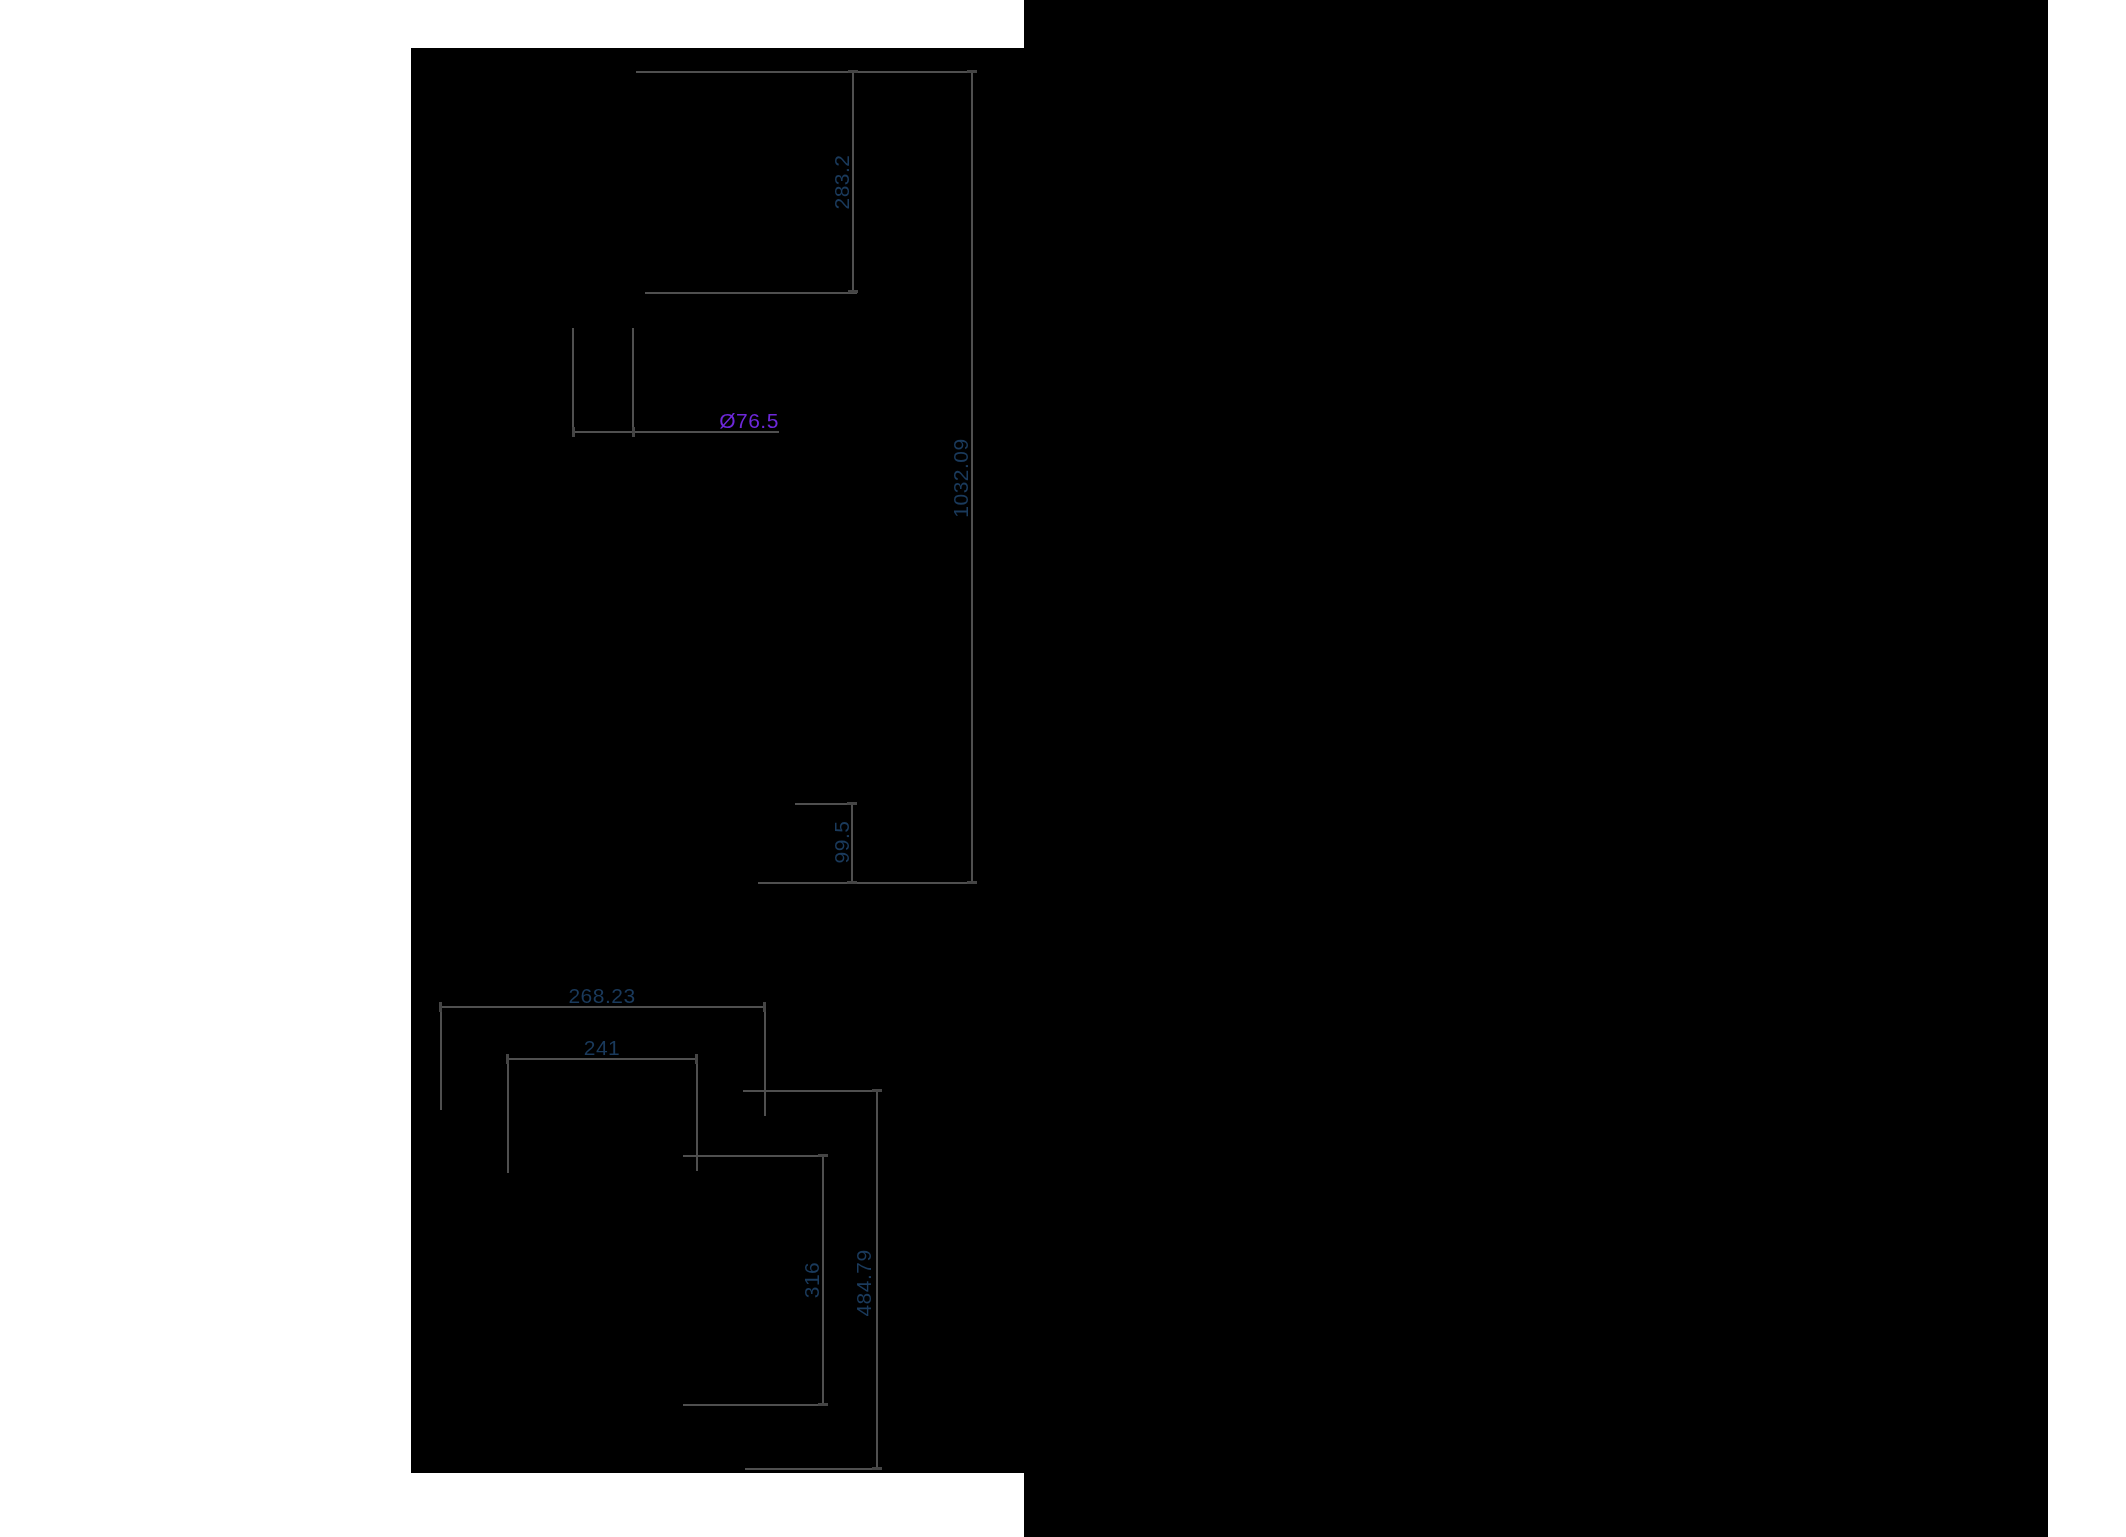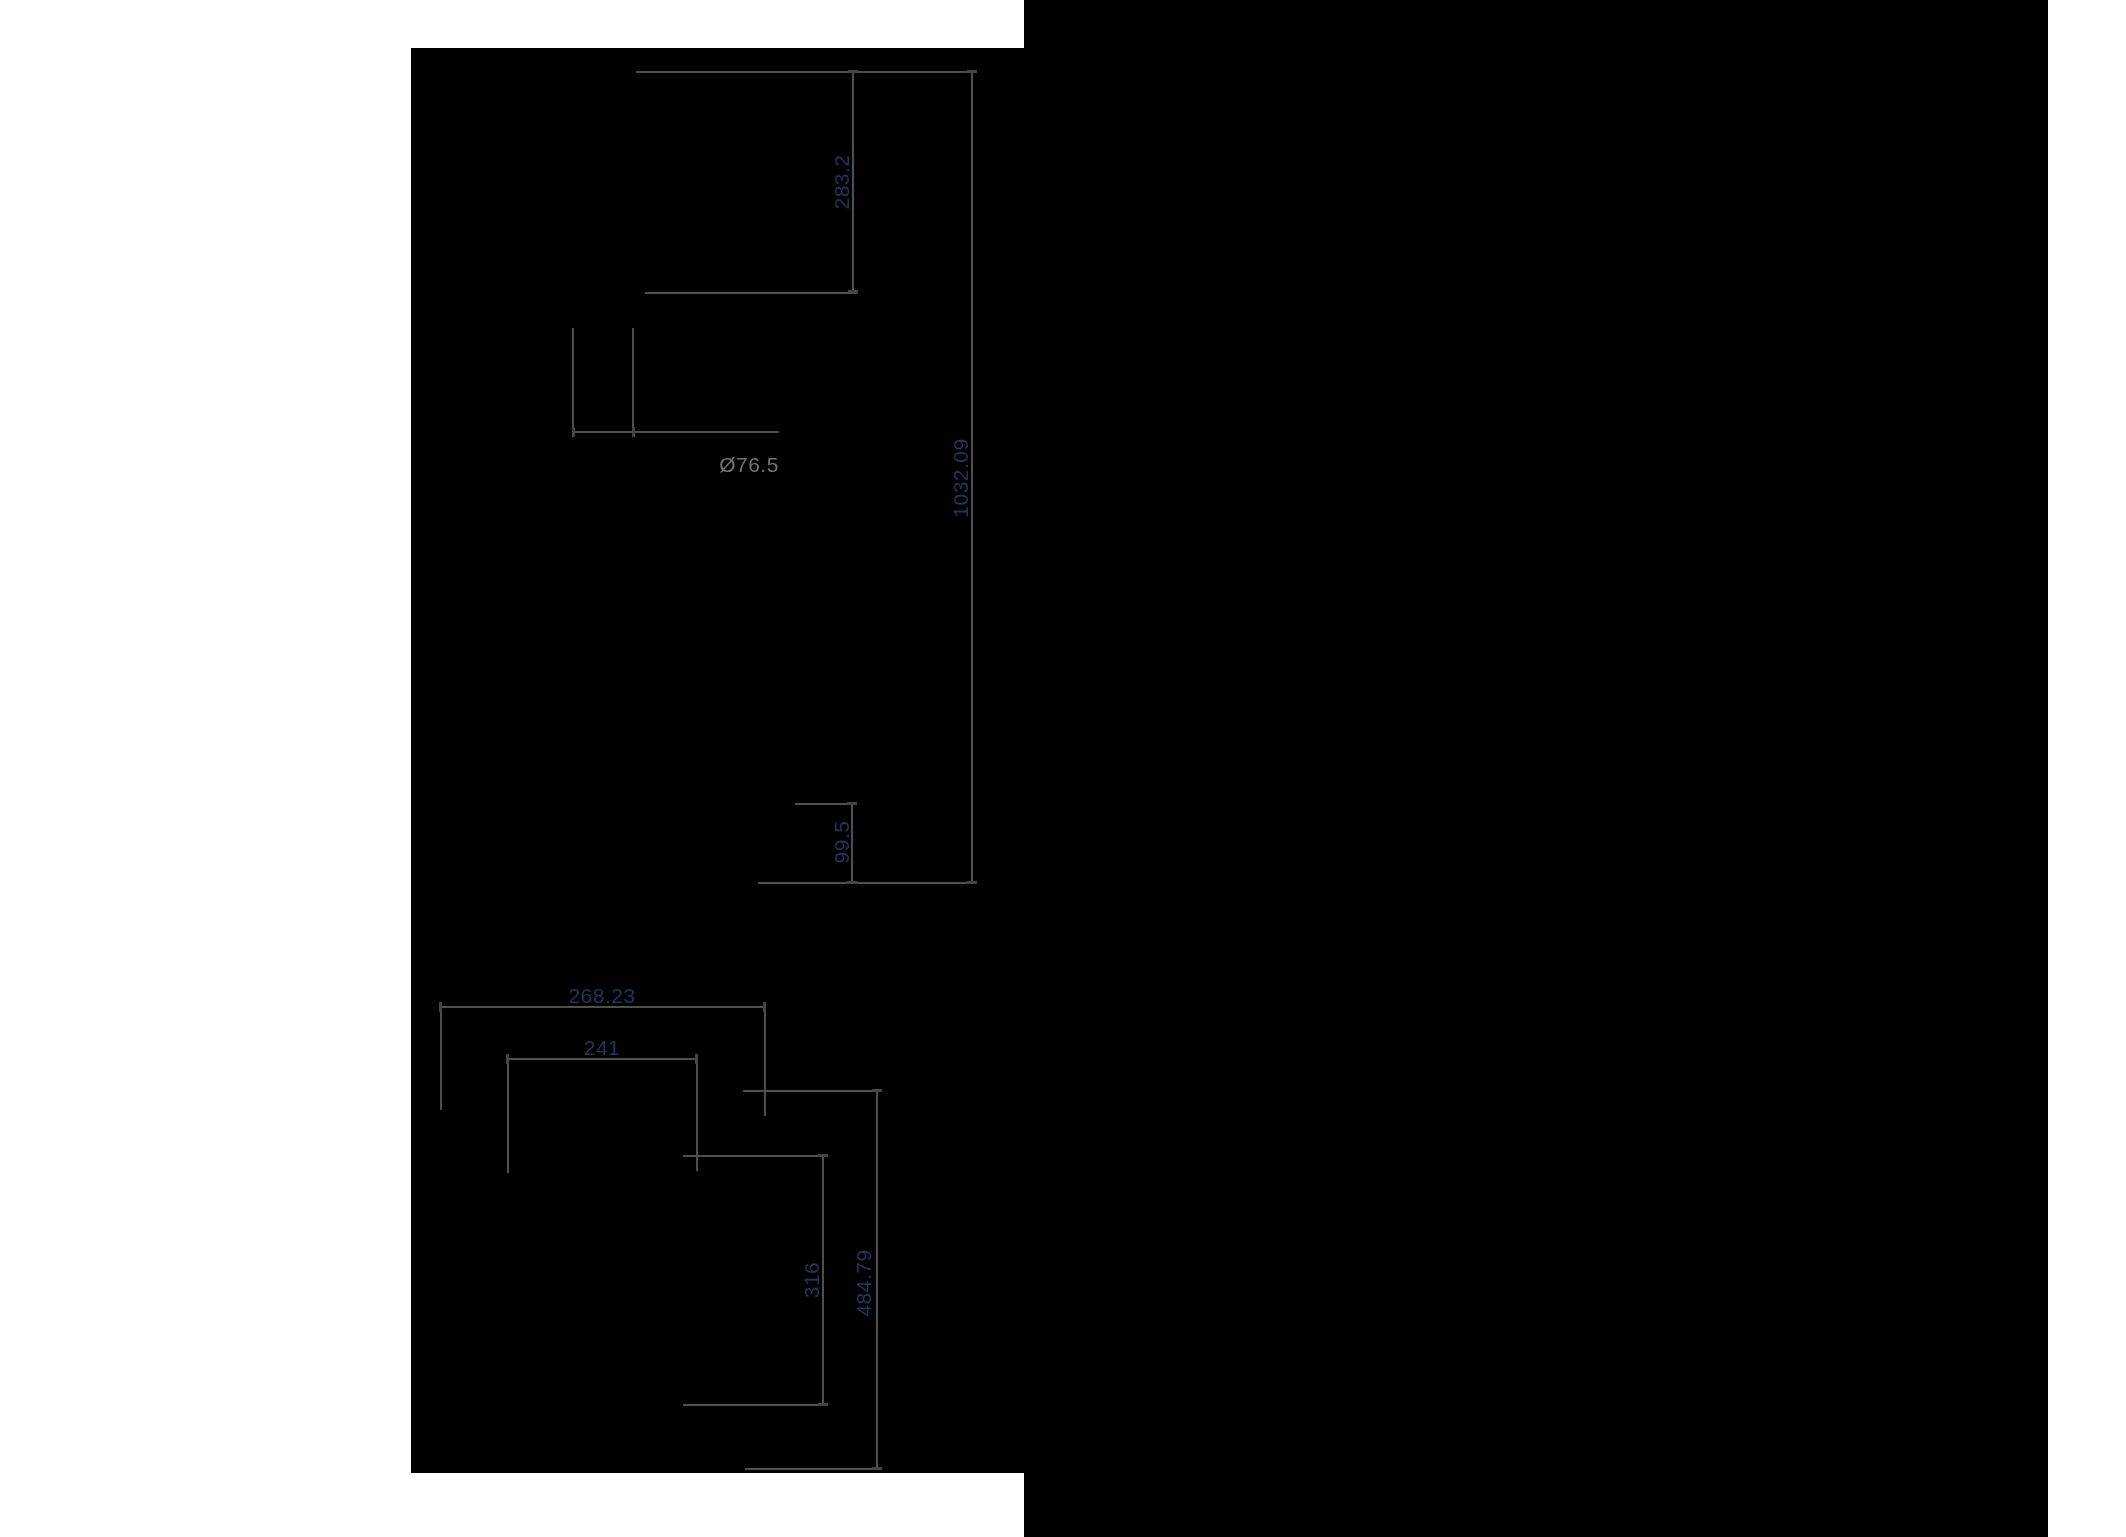--- a/index.html
+++ b/index.html
@@ -85,21 +85,21 @@
       <div class="tick" style="left: 872px; top: 1467px; width: 10px; height: 3px;"></div>
       <div class="tick" style="left: 572px; top: 427px; width: 3px; height: 10px;"></div>
       <div class="tick" style="left: 632px; top: 427px; width: 3px; height: 10px;"></div>
       <div class="tick" style="left: 439px; top: 1002px; width: 3px; height: 10px;"></div>
       <div class="tick" style="left: 763px; top: 1002px; width: 3px; height: 10px;"></div>
       <div class="tick" style="left: 506px; top: 1054px; width: 3px; height: 10px;"></div>
       <div class="tick" style="left: 695px; top: 1054px; width: 3px; height: 10px;"></div>
     </div>
   <div id="layer-labels">
       <div class="dlabel rot" style="left: 841px; top: 182px; color: rgb(26, 58, 92);">283.2</div>
-      <div class="dlabel" style="left: 749px; top: 420px; color: #737373; margin-top: 44px;">Ø76.5</div>
+      <div class="dlabel" style="left: 749px; top: 420px; color: #6d28d9;">Ø76.5</div>
       <div class="dlabel rot" style="left: 960px; top: 478px; color: rgb(26, 58, 92);">1032.09</div>
       <div class="dlabel rot" style="left: 841px; top: 842px; color: rgb(26, 58, 92);">99.5</div>
       <div class="dlabel" style="left: 602px; top: 995px; color: rgb(26, 58, 92);">268.23</div>
       <div class="dlabel" style="left: 602px; top: 1047px; color: rgb(26, 58, 92);">241</div>
       <div class="dlabel rot" style="left: 811px; top: 1280px; color: rgb(26, 58, 92);">316</div>
       <div class="dlabel rot" style="left: 863px; top: 1283px; color: rgb(26, 58, 92);">484.79</div>
     </div>
 </div>
 
 </body></html>

